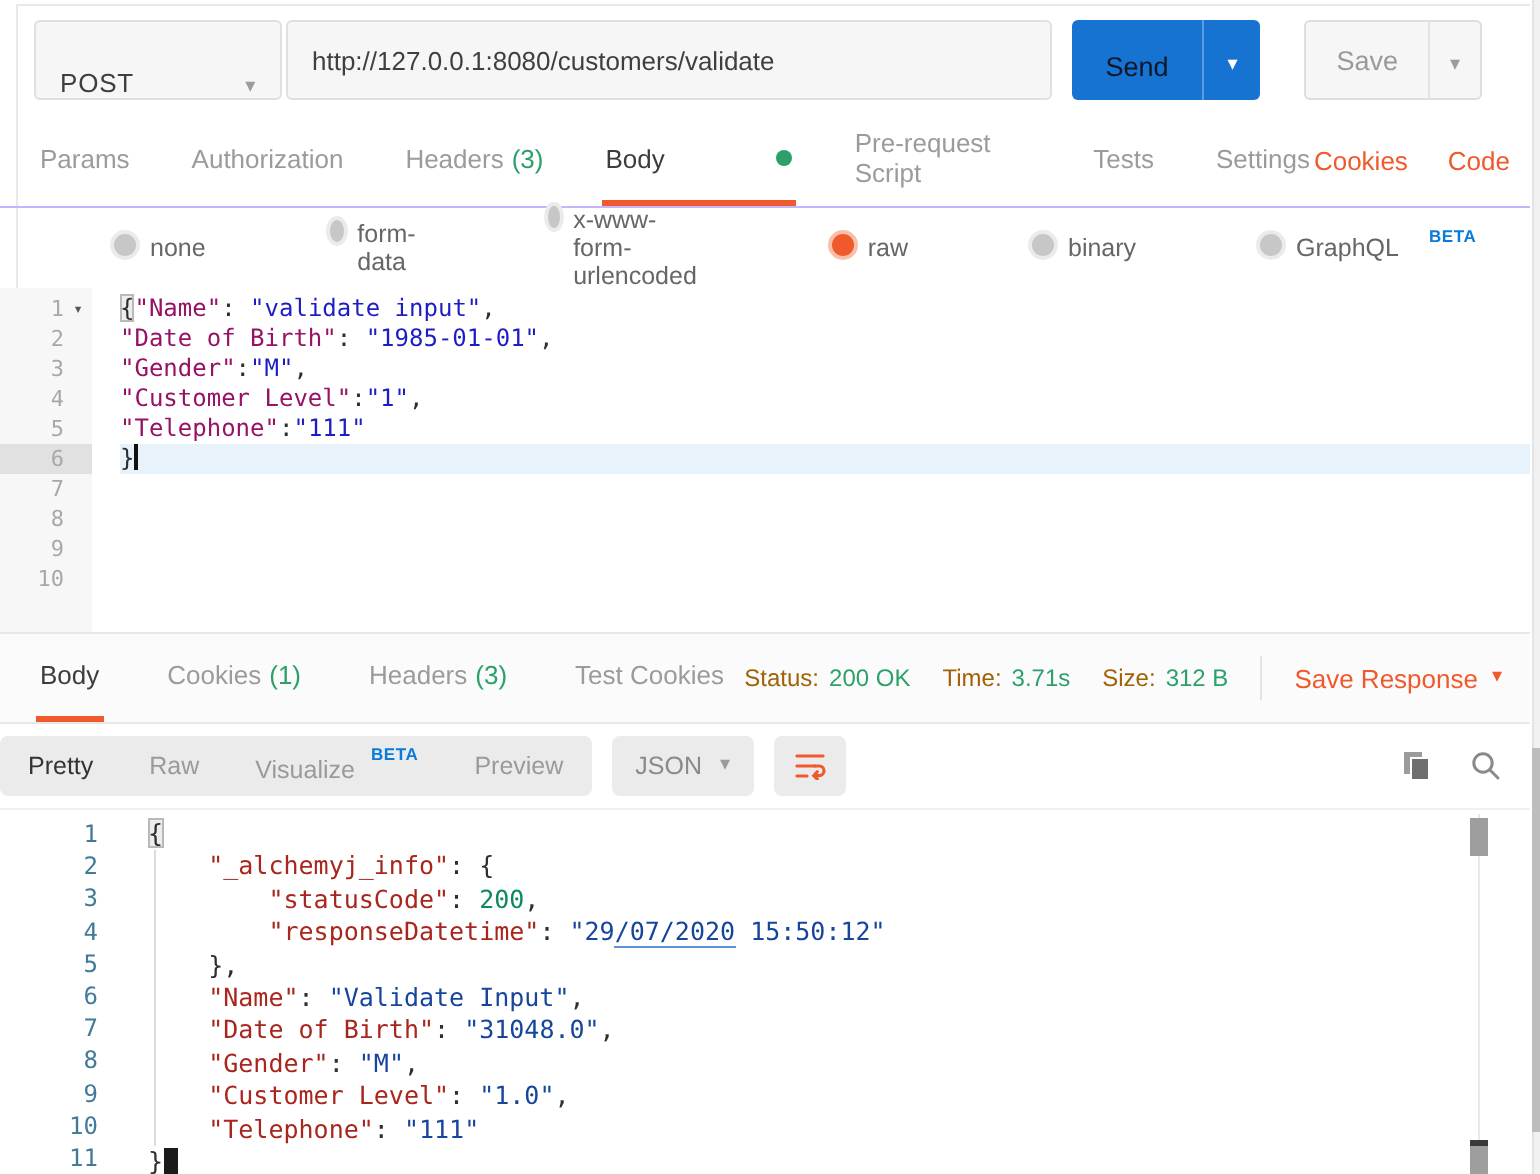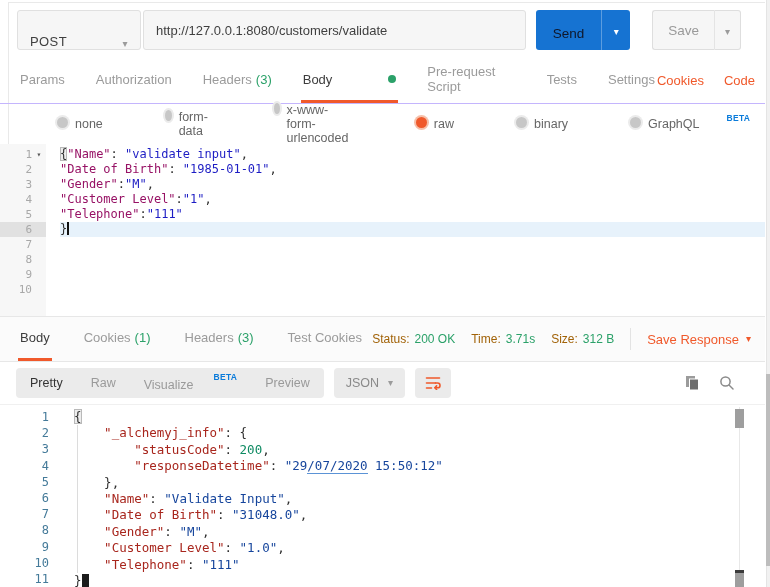--- a/index.html
+++ b/index.html
@@ -31,21 +31,21 @@
   .green-dot { width:8px; height:8px; border-radius:50%; background:#2ba169; display:inline-block; margin-left:8px; }
   .tabs-row .links { margin-left:auto; display:flex; gap:20px; align-items:center; }
   .tabs-row .links a { color:#f0592b; font-size:13px; cursor:pointer; text-decoration:none; }
 
   
   .radio-row { position:absolute; top:104px; left:0; right:5px; height:40px; display:flex; align-items:center; padding:0 20px; }
   .radio-list { display:flex; gap:25px; align-items:center; }
   .radio-opt { display:flex; align-items:flex-start; gap:7px; font-size:12.5px; color:#666; cursor:pointer;padding-left:37px; }
   .radio { width:11px; height:11px; border-radius:50%; background:#c7c7c7; box-shadow:0 0 0 2px #ebebeb; }
   .radio.sel { background:#f0592b; box-shadow:0 0 0 2px #f6c0aa; }
-  .beta { font-size:8.5px; font-weight:bold; color:#0a7bda; margin-left:20px; position:relative; top:-4px; letter-spacing:.3px; }
+  .beta { font-size:8.5px; font-weight:bold; color:#0a7bda; margin-left:8px; position:relative; top:-4px; letter-spacing:.3px; }
   .json-dd { display:flex; align-items:center; gap:8px; margin-left:28px; cursor:pointer; }
   .json-dd .lang { color:#f0592b; font-size:12.5px; }
   .beautify { margin-left:auto; margin-right:6px; color:#f0592b; font-size:12.5px; cursor:pointer; }
 
   
   .editor { display:flex; font-family:"DejaVu Sans Mono","Liberation Mono",monospace; font-size:12px; }
   .gutter { display:flex; flex-direction:column; }
   .gut-line { display:flex; align-items:center; justify-content:flex-end; color:#a8a8a8; }
   .code-lines { flex:1; position:relative; }
   .code-line { white-space:pre; color:#2e2e2e; }
@@ -76,21 +76,21 @@
   .resp-meta .tabs { gap:30px; }
   .status-group { margin-left:auto; display:flex; align-items:center; gap:16px; font-size:12px; }
   .stat { display:flex; gap:5px; align-items:center; }
   .stat .lbl { color:#a16207; }
   .stat .val { color:#2ba169; }
   .vdiv { width:1px; height:22px; background:#e3e3e3; }
   .save-response { color:#f0592b; font-size:13px; display:flex; align-items:center; gap:7px; cursor:pointer; }
   .save-response .caret { color:#f0592b; }
 
   
-  .resp-toolbar { position:absolute; top:362px; left:0; right:5px; height:42px; display:flex; align-items:center; padding:0 16px; }
+  .resp-toolbar { position:absolute; top:362px; left:0; right:5px; height:42px; display:flex; align-items:center; padding:0 0; }
   .segmented { display:flex; background:#ebebeb; border-radius:4px; height:30px; align-items:center; }
   .seg-item { padding:0 14px; font-size:12.5px; color:#9a9a9a; line-height:30px; cursor:pointer; }
   .seg-item.active { color:#333; }
   .json-btn { margin-left:10px; height:30px; background:#ebebeb; border-radius:4px; padding:0 12px; display:flex; align-items:center; gap:9px; font-size:12.5px; color:#8a8a8a; cursor:pointer; }
   .wrap-btn { margin-left:10px; height:30px; width:36px; background:#ebebeb; border-radius:4px; display:flex; align-items:center; justify-content:center; cursor:pointer; }
   .right-icons { margin-left:auto; display:flex; gap:19px; align-items:center; margin-right:14px; }
   .icon-btn { cursor:pointer; display:flex; align-items:center; }
 
   
   .resp-editor { position:absolute; top:404px; left:0; right:5px; bottom:0; border-top:1px solid #f0f0f0; }

